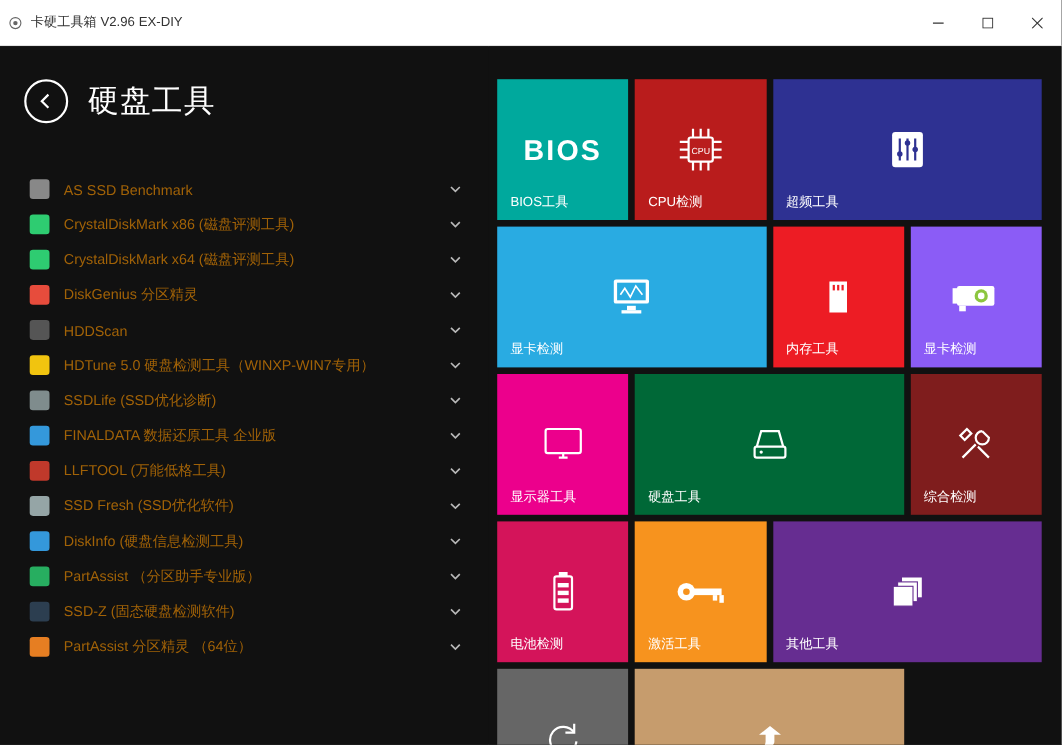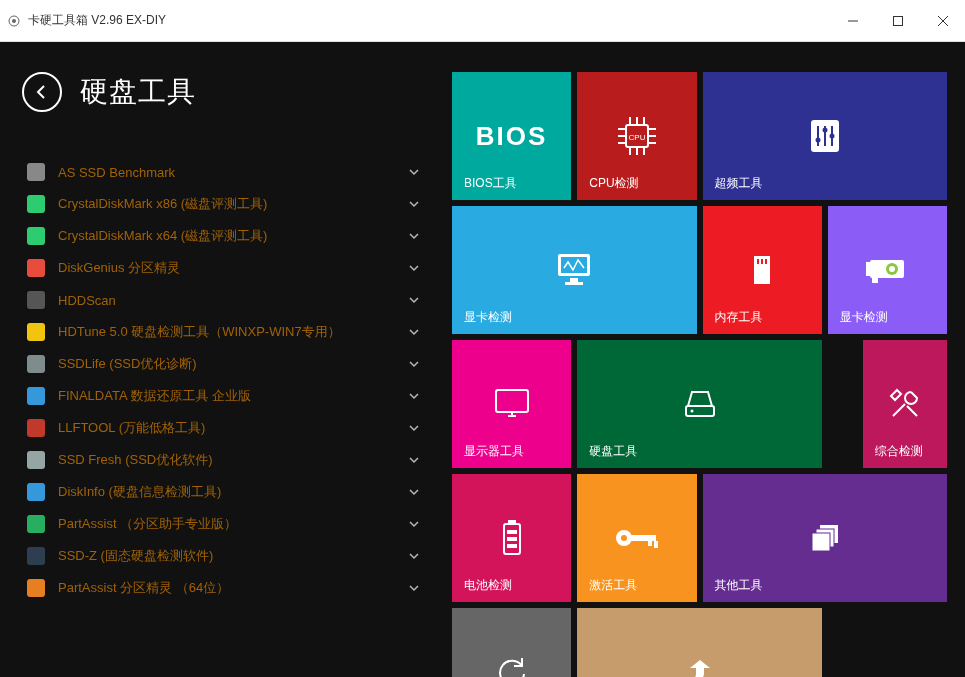--- a/index.html
+++ b/index.html
@@ -33,21 +33,21 @@
 
 
 .c-teal { background: #00a99d; }
 .c-green { background: #b91c1c; }
 .c-blue { background: #2e3192; }
 .c-sky { background: #29abe2; }
 .c-red { background: #ed1c24; }
 .c-lime { background: #8b5cf6; }
 .c-pink { background: #ec008c; }
 .c-darkteal { background: #006837; }
-.c-cyan { background: #be185d; margin-left: 35px; }
+.c-cyan { background: #7f1d1d; }
 .c-magenta { background: #d4145a; }
 .c-orange { background: #f7931e; }
 .c-purple { background: #662d91; }
 .c-gray { background: #666; }
 .c-tan { background: #c69c6d; }
 
 
 .ico { width: 18px; height: 18px; border-radius: 3px; display:flex;align-items:center;justify-content:center;font-size:10px;color:#fff; }
 </style>
 </head>

